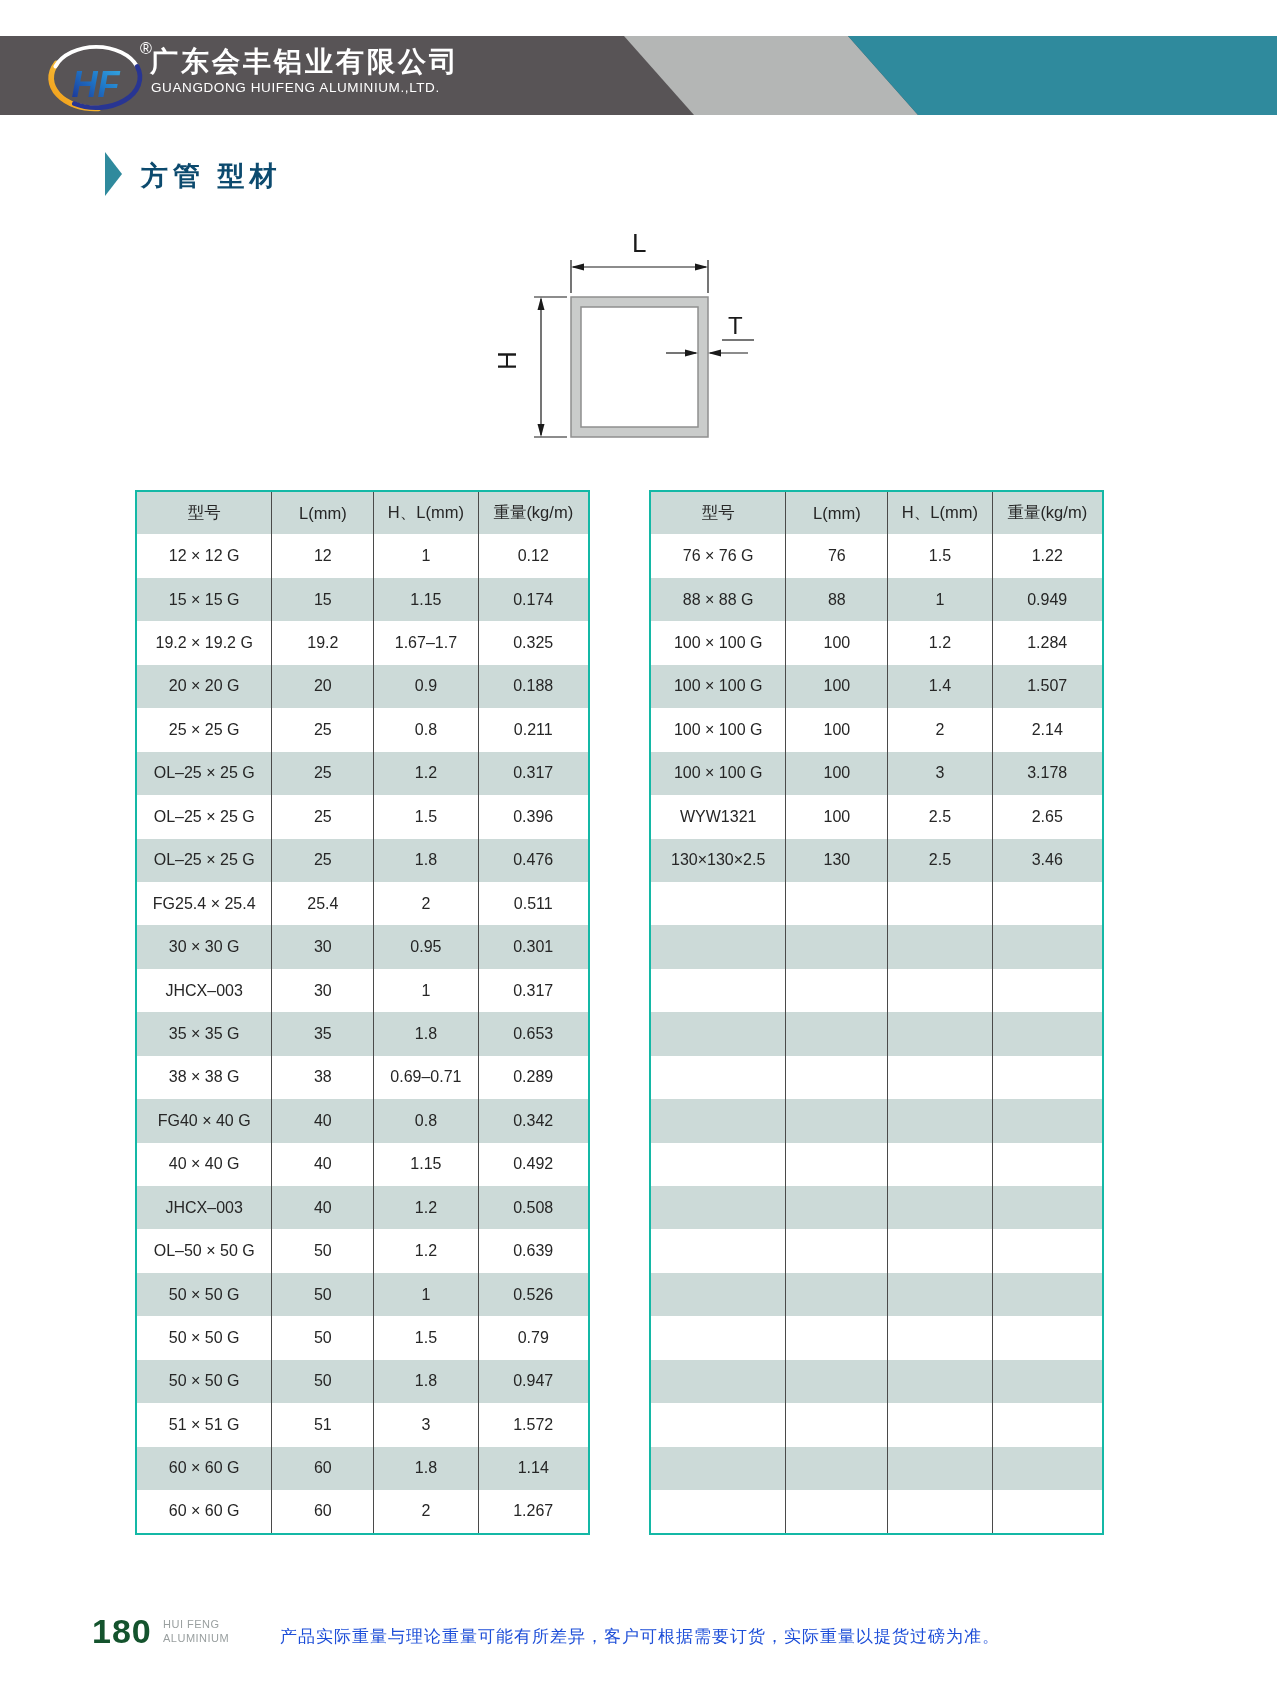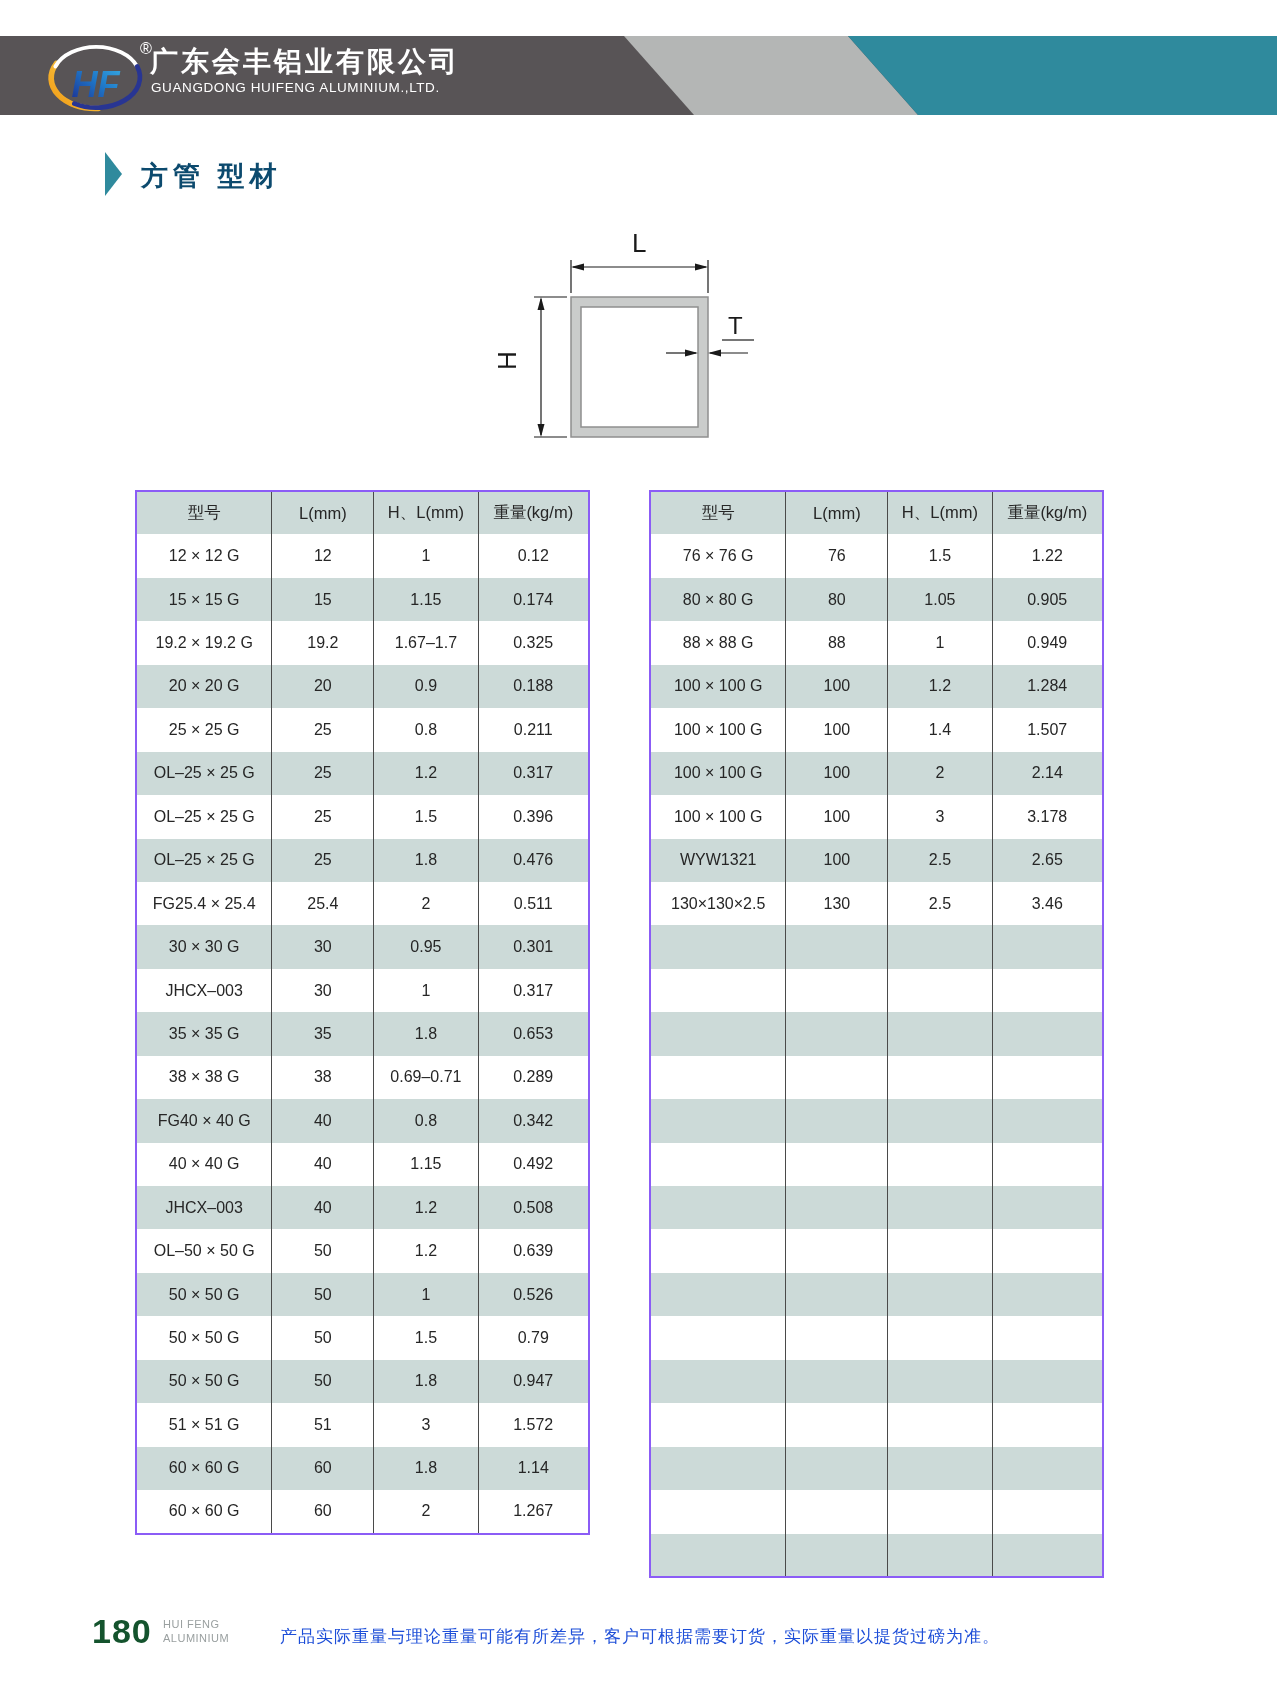--- a/index.html
+++ b/index.html
@@ -29,21 +29,21 @@
   .diagram { position:absolute; left:438px; top:220px; width:364px; height:232px; }
 
   
   .ptable { position:absolute; top:490px; width:455px; border-collapse:collapse;
       table-layout:fixed; }
   .ptable.left  { left:135px; }
   .ptable.right { left:649px; }
   .ptable th, .ptable td { height:43.44px; text-align:center; vertical-align:middle;
       font-size:16px; color:#262626; padding:0 2px; overflow:hidden; white-space:nowrap; }
   .ptable th { font-weight:500; font-size:16.5px; }
-  .ptable { border:2px solid #8b5cf6; }
+  .ptable { border:2px solid #14b8a6; }
   .ptable th:not(:first-child), .ptable td:not(:first-child) { border-left:1.5px solid #4a4a4a; }
   .ptable col.c1 { width:30%; } .ptable col.c2 { width:22.5%; }
   .ptable col.c3 { width:23%; } .ptable col.c4 { width:24.5%; }
   .ptable thead tr { background:#ccdad8; }
   .ptable tbody tr:nth-child(odd)  { background:#ffffff; }
   .ptable tbody tr:nth-child(even) { background:#ccdad8; }
 
   
   .page-num { position:absolute; left:92px; top:1612px; color:#14532d; font-size:34px;
       font-weight:bold; letter-spacing:1px; }
@@ -285,26 +285,20 @@
       </tr>
     </thead>
   <tbody>
       <tr>
         <td>76 × 76 G</td>
         <td>76</td>
         <td>1.5</td>
         <td>1.22</td>
       </tr>
       <tr>
-        <td>80 × 80 G</td>
-        <td>80</td>
-        <td>1.05</td>
-        <td>0.905</td>
-      </tr>
-      <tr>
         <td>88 × 88 G</td>
         <td>88</td>
         <td>1</td>
         <td>0.949</td>
       </tr>
       <tr>
         <td>100 × 100 G</td>
         <td>100</td>
         <td>1.2</td>
         <td>1.284</td>

